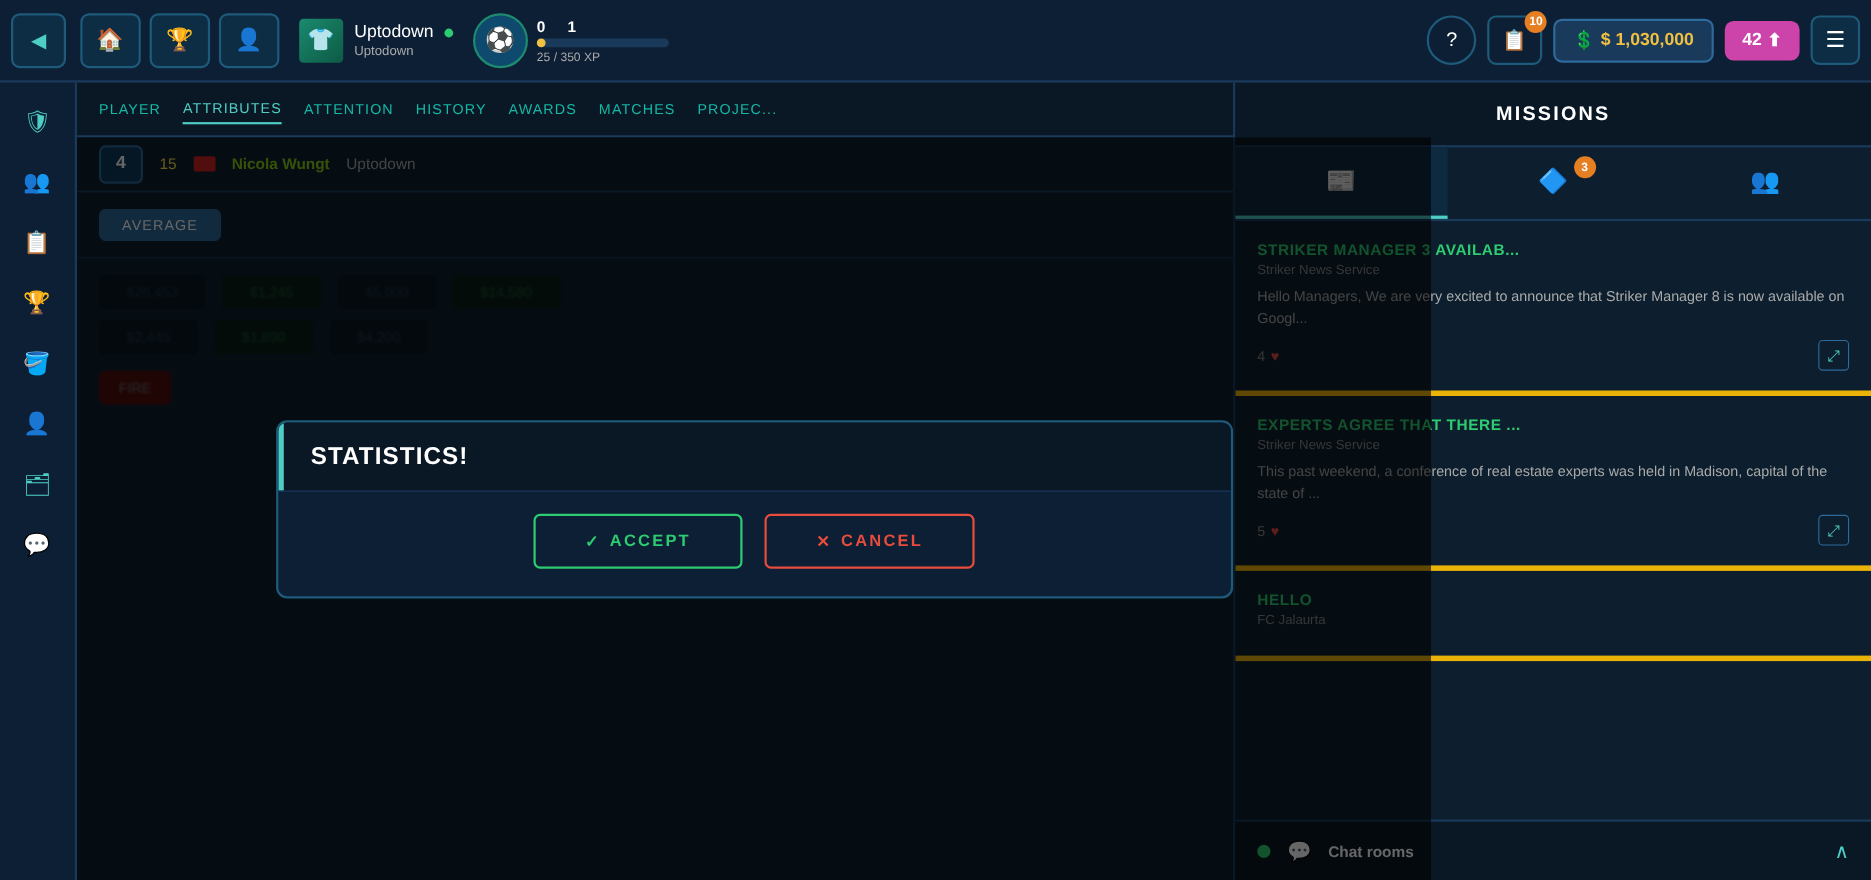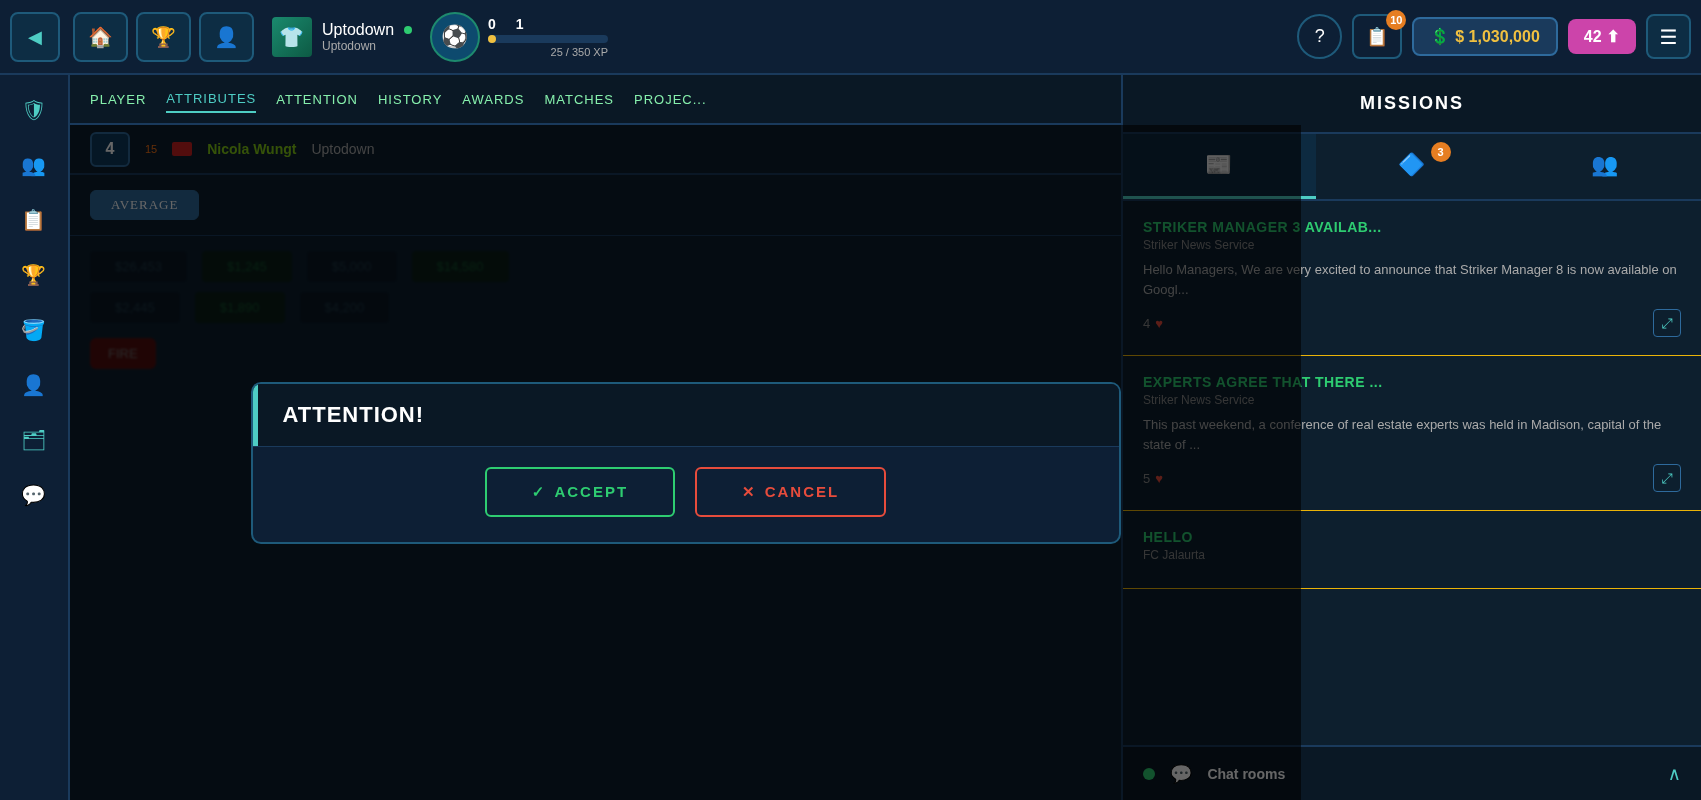--- a/index.html
+++ b/index.html
@@ -98,21 +98,21 @@
     }
     .xp-bar-fill {
       height: 100%;
       background: #f0c040;
       border-radius: 4px;
       width: 7%;
     }
     .xp-text {
       font-size: 11px;
       color: #aaa;
-      text-align: right;
+      text-align: left;
     }
     .top-bar-right {
       margin-left: auto;
       display: flex;
       align-items: center;
       gap: 10px;
     }
     .help-btn {
       width: 45px; height: 45px;
       border: 2px solid #1e5a7a;
@@ -217,21 +217,21 @@
       display: flex;
       align-items: center;
       height: 50px;
       padding: 0 20px;
       background: #0a1825;
       gap: 20px;
       border-bottom: 2px solid #1a3a5c;
     }
     .player-tab {
       font-size: 13px;
-      color: #86efac;
+      color: #14b8a6;
       cursor: pointer;
       padding: 5px 0;
       letter-spacing: 1px;
     }
     .player-tab.active {
       color: #4ecdc4;
       border-bottom: 2px solid #4ecdc4;
     }
 
     
@@ -247,22 +247,22 @@
     .player-number-box {
       background: #0d3a5c;
       border: 2px solid #2e6a9c;
       border-radius: 6px;
       width: 40px; height: 35px;
       display: flex; align-items: center; justify-content: center;
       font-weight: bold;
       color: #fff;
     }
     .player-rating {
-      font-size: 11px;
-      color: #f97316;
+      font-size: 14px;
+      color: #fde047;
     }
     .flag {
       width: 20px; height: 14px;
       background: #cc2222;
       border-radius: 2px;
     }
     .player-name {
       font-size: 14px;
       color: #84cc16;
       font-weight: bold;
@@ -413,21 +413,21 @@
       display: flex; align-items: center; justify-content: center;
       font-weight: bold;
     }
     .news-list {
       flex: 1;
       overflow-y: auto;
       padding: 0;
     }
     .news-item {
       padding: 18px 20px;
-      border-bottom: 1px solid #eab308;
+      border-bottom: 5px solid #eab308;
       cursor: pointer;
       position: relative;
     }
     .news-title {
       font-size: 14px;
       font-weight: bold;
       color: #2ecc71;
       margin-bottom: 3px;
       letter-spacing: 0.5px;
     }
@@ -583,42 +583,42 @@
   </div>
 
   <div class="player-info-row">
     <div class="player-number-box">4</div>
     <span class="player-rating">15</span>
     <div class="flag"></div>
     <span class="player-name">Nicola Wungt</span>
     <span class="player-position">Uptodown</span>
   </div>
 
-  <div style="padding: 15px 20px; display:flex; gap:20px; border-bottom:1px solid #1a3a5c;font-family:Liberation Serif, serif;">
+  <div style="padding: 15px 20px; display:flex; gap:20px; border-bottom:1px solid #1a3a5c;">
     <div class="stat-header-btn active">AVERAGE</div>
   </div>
 
   <div style="padding: 15px 20px; filter: blur(1px) brightness(0.4); pointer-events:none;">
     <div style="display:flex; gap:15px; margin-bottom:10px;">
       <div style="background:#1a3a5c; border-radius:4px; padding:8px 25px; color:#4a8aac; font-size:13px;">$26,453</div>
       <div style="background:#1a4a3c; border-radius:4px; padding:8px 25px; color:#2ecc71; font-size:13px;">$1,245</div>
       <div style="background:#1a3a5c; border-radius:4px; padding:8px 25px; color:#4a8aac; font-size:13px;">$5,000</div>
       <div style="background:#1a4a3c; border-radius:4px; padding:8px 25px; color:#2ecc71; font-size:13px;">$14,580</div>
     </div>
     <div style="display:flex; gap:15px; margin-bottom:10px;">
       <div style="background:#1a3a5c; border-radius:4px; padding:8px 25px; color:#4a8aac; font-size:13px;">$2,445</div>
       <div style="background:#1a4a3c; border-radius:4px; padding:8px 25px; color:#2ecc71; font-size:13px;">$1,890</div>
       <div style="background:#1a3a5c; border-radius:4px; padding:8px 25px; color:#4a8aac; font-size:13px;">$4,200</div>
     </div>
     <button class="fire-btn">FIRE</button>
   </div>
 
   <div class="dialog-overlay">
     <div class="dialog-box">
-      <div class="dialog-header">ATTENTION!</div>
+      <div class="dialog-header">STATISTICS!</div>
       <div class="dialog-footer">
         <button class="accept-btn">
           <span>✓</span>
           <span>ACCEPT</span>
         </button>
         <button class="cancel-btn">
           <span>✕</span>
           <span>CANCEL</span>
         </button>
       </div>

